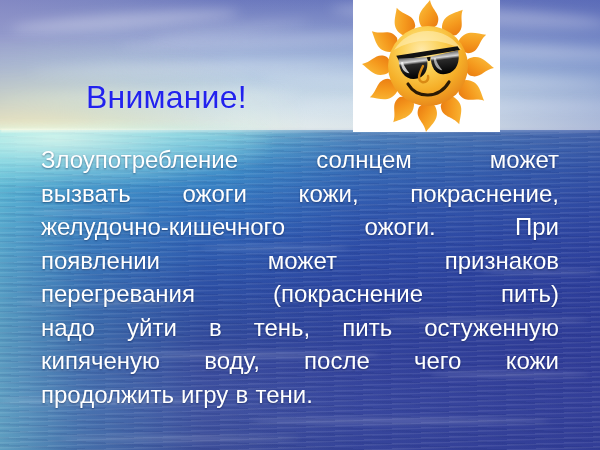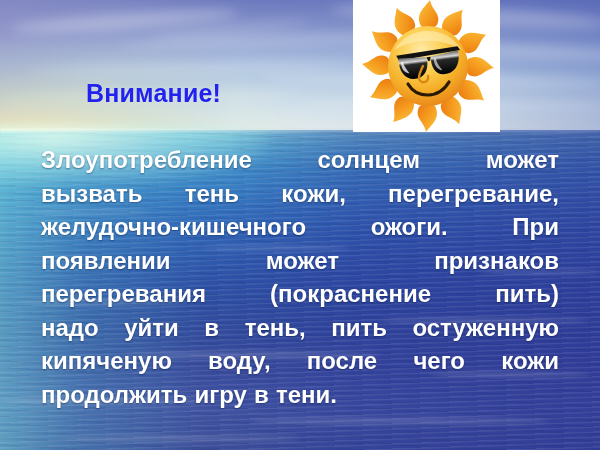--- a/index.html
+++ b/index.html
@@ -147,22 +147,22 @@
   .w7 { left: 60px;  top: 436px; width: 240px; height: 5px; }
   .w8 { left: 200px; top: 246px; width: 150px; height: 4px; }
   .w9 { left: 480px; top: 270px; width: 120px; height: 4px; }
   .w10{ left: 30px;  top: 210px; width: 120px; height: 4px; }
 
   
   #title {
     position: absolute;
     left: 86px;
     top: 79px;
-    font-size: 25px;
-    font-weight: bold;
+    font-size: 32px;
+    font-weight: normal;
     color: #2222ee;
     letter-spacing: .2px;
     text-shadow: 0 0 2px rgba(255,255,255,0.35);
     white-space: nowrap;
   }
 
   
   #sun-box {
     position: absolute;
     left: 353px; top: 0px;
@@ -173,21 +173,21 @@
   #sun-svg { display: block; width: 147px; height: 132px; }
 
   
   #body-text {
     position: absolute;
     left: 41px;
     top: 143px;
     width: 518px;
     font-size: 24px;
     line-height: 33.5px;
-    font-weight: bold;
+    font-weight: normal;
     color: #ffffff;
     text-align: justify;
     text-justify: inter-word;
     text-shadow: 0 1px 2px rgba(0,20,60,0.45);
     word-spacing: .5px;
   }
   
   #body-text .jline {
     display: block;
     text-align: justify;
@@ -310,21 +310,21 @@
       </g>
 
       <path d="M 70 66 C 66 74 64 80 69 82 C 73 83 76 80 75 76" fill="none" stroke="#D98A14" stroke-width="2.4" stroke-linecap="round"></path>
 
       <path d="M 55 84 C 64 99 86 99 96 82" fill="none" stroke="#2b1a05" stroke-width="3.2" stroke-linecap="round"></path>
     </svg>
   </div>
 
   <div id="body-text">
     <span class="jline">Злоупотребление солнцем может</span>
-    <span class="jline">вызвать тень кожи, перегревание,</span>
+    <span class="jline">вызвать ожоги кожи, покраснение,</span>
     <span class="jline">желудочно-кишечного ожоги. При</span>
     <span class="jline">появлении может признаков</span>
     <span class="jline">перегревания (покраснение пить)</span>
     <span class="jline">надо уйти в тень, пить остуженную</span>
     <span class="jline">кипяченую воду, после чего кожи</span>
     <span class="jline last">продолжить игру в тени.</span>
   </div>
 
 </div>
 

